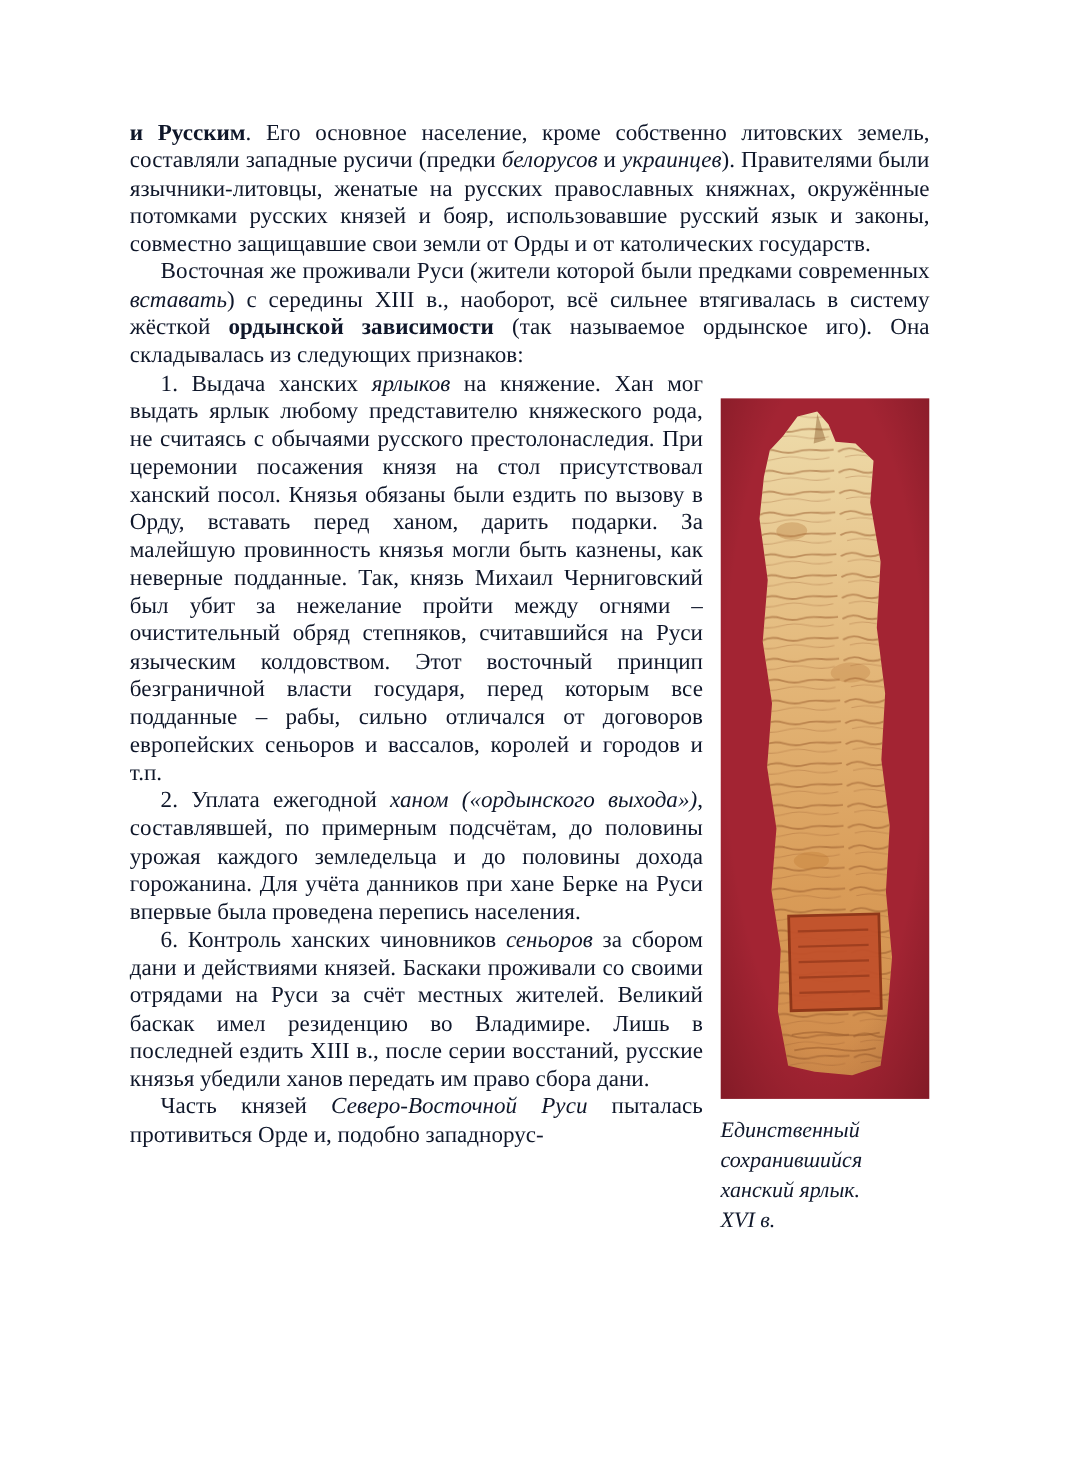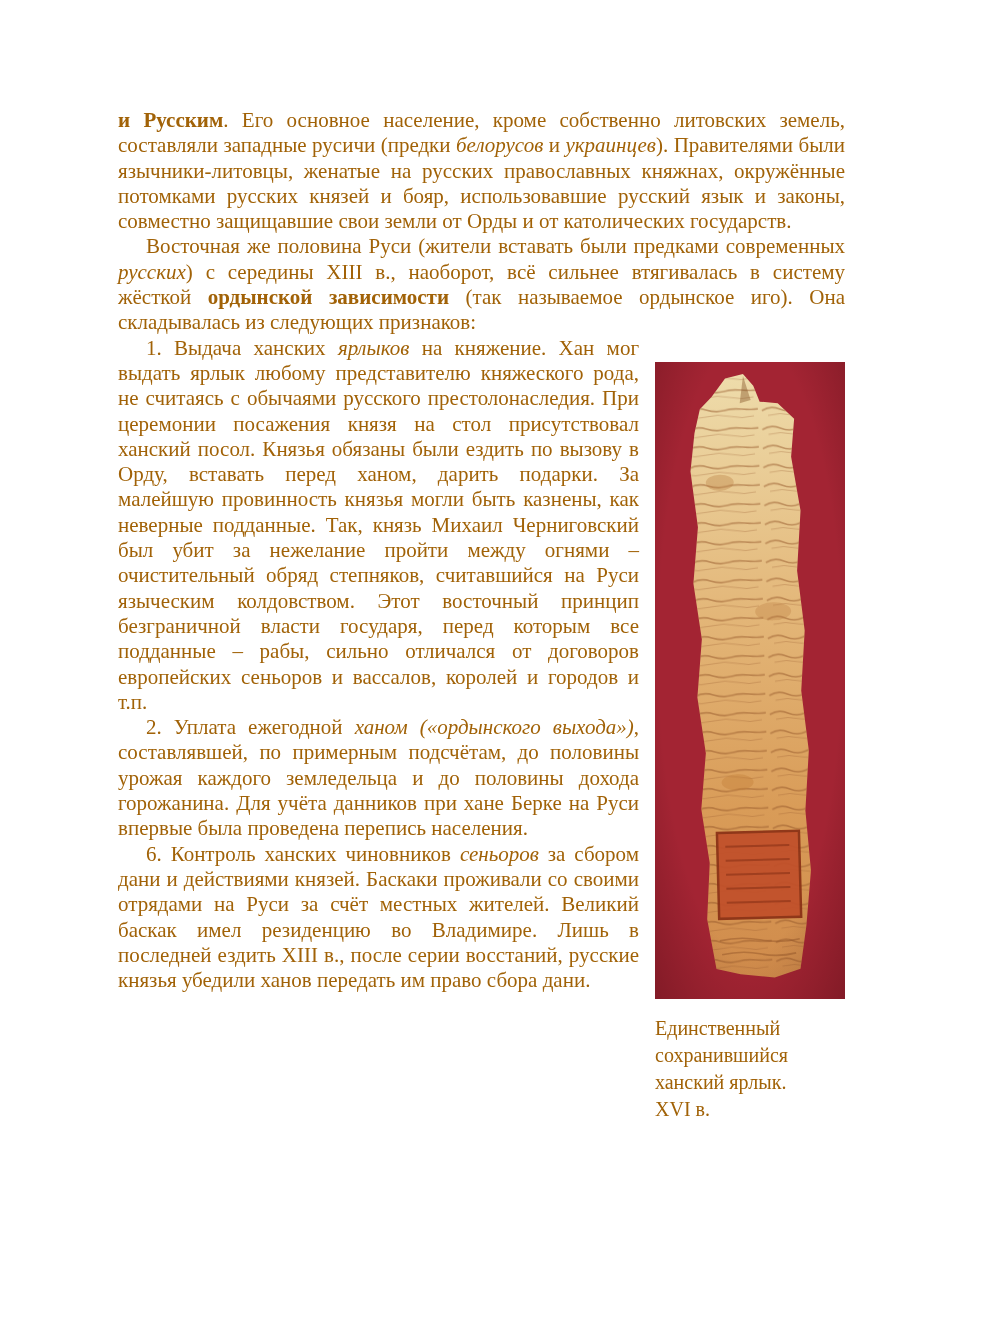--- a/index.html
+++ b/index.html
@@ -3,21 +3,21 @@
 <meta charset="utf-8">
 <style>
   * { margin: 0; padding: 0; box-sizing: border-box; }
   html, body { background: #ffffff; }
   .page {
     position: relative;
     width: 985px;
     height: 1145px;
     background: #ffffff;
     font-family: "Liberation Serif", serif;
-    color: #a16207;
+    color: #0f172a;
     overflow: hidden;
   }
   .text-area {
     position: absolute;
     left: 118px;
     top: 108px;
     width: 727px;
     font-size: 21px;
     line-height: 25.3px;
     text-align: justify;
@@ -33,20 +33,21 @@
   }
   .photo {
     display: block;
     width: 190px;
     height: 637px;
   }
   .caption {
     display: block;
     margin-top: 16px;
     width: 160px;
+    font-style: italic;
     font-size: 20px;
     line-height: 27px;
     text-align: left;
     text-indent: 0;
   }
   .page-number {
     position: absolute;
     top: 1164px;
     right: 140px;
     font-size: 21px;
@@ -55,21 +56,21 @@
 </style>
 </head>
 <body>
 
 <div class="page">
 
   <div class="text-area">
 
     <p class="para"><span class="b">и Русским</span><span>. Его основное население, кроме собственно литовских земель, составляли западные русичи (предки </span><span class="i">белорусов</span><span> и </span><span class="i">украинцев</span><span>). Правителями были язычники-литовцы, женатые на русских православных княжнах, окружённые потомками русских князей и бояр, использовавшие русский язык и законы, совместно защищавшие свои земли от Орды и от католических государств.</span></p>
 
-    <p class="para indent"><span>Восточная же половина Руси (жители вставать были предками современных </span><span class="i">русских</span><span>) с середины XIII в., наоборот, всё сильнее втягивалась в систему жёсткой </span><span class="b">ордынской зависимости</span><span> (так называемое ордынское иго). Она складывалась из следующих признаков:</span></p>
+    <p class="para indent"><span>Восточная же проживали Руси (жители которой были предками современных </span><span class="i">вставать</span><span>) с середины XIII в., наоборот, всё сильнее втягивалась в систему жёсткой </span><span class="b">ордынской зависимости</span><span> (так называемое ордынское иго). Она складывалась из следующих признаков:</span></p>
 
     <figure class="figure">
       <svg class="photo" viewBox="0 0 190 637" aria-hidden="true">
         <defs>
           <linearGradient id="pg" x1="0" y1="0" x2="0" y2="1">
             <stop offset="0" stop-color="#eedcab"></stop>
             <stop offset="0.4" stop-color="#e3b678"></stop>
             <stop offset="0.72" stop-color="#d99c58"></stop>
             <stop offset="1" stop-color="#d08b4b"></stop>
           </linearGradient>
@@ -98,18 +99,19 @@
       </svg>
       <figcaption class="caption">Единственный сохранившийся ханский ярлык. XVI в.</figcaption>
     </figure>
 
     <p class="para indent"><span>1. Выдача ханских </span><span class="i">ярлыков</span><span> на княжение. Хан мог выдать ярлык любому представителю княжеского рода, не считаясь с обычаями русского престолонаследия. При церемонии посажения князя на стол присутствовал ханский посол. Князья обязаны были ездить по вызову в Орду, вставать перед ханом, дарить подарки. За малейшую провинность князья могли быть казнены, как неверные подданные. Так, князь Михаил Черниговский был убит за нежелание пройти между огнями – очистительный обряд степняков, считавшийся на Руси языческим колдовством. Этот восточный принцип безграничной власти государя, перед которым все подданные – рабы, сильно отличался от договоров европейских сеньоров и вассалов, королей и городов и т.п.</span></p>
 
     <p class="para indent"><span>2. Уплата ежегодной </span><span class="i">ханом («ордынского выхода»)</span><span>, составлявшей, по примерным подсчётам, до половины урожая каждого земледельца и до половины дохода горожанина. Для учёта данников при хане Берке на Руси впервые была проведена перепись населения.</span></p>
 
     <p class="para indent"><span>6. Контроль ханских чиновников </span><span class="i">сеньоров</span><span> за сбором дани и действиями князей. Баскаки проживали со своими отрядами на Руси за счёт местных жителей. Великий баскак имел резиденцию во Владимире. Лишь в последней ездить XIII в., после серии восстаний, русские князья убедили ханов передать им право сбора дани.</span></p>
 
+    <p class="para indent"><span>Часть князей </span><span class="i">Северо-Восточной Руси</span><span> пыталась противиться Орде и, подобно западнорус-</span></p>
 
   </div>
 
   <div class="page-number">295</div>
 
 </div>
 
 </body></html>

